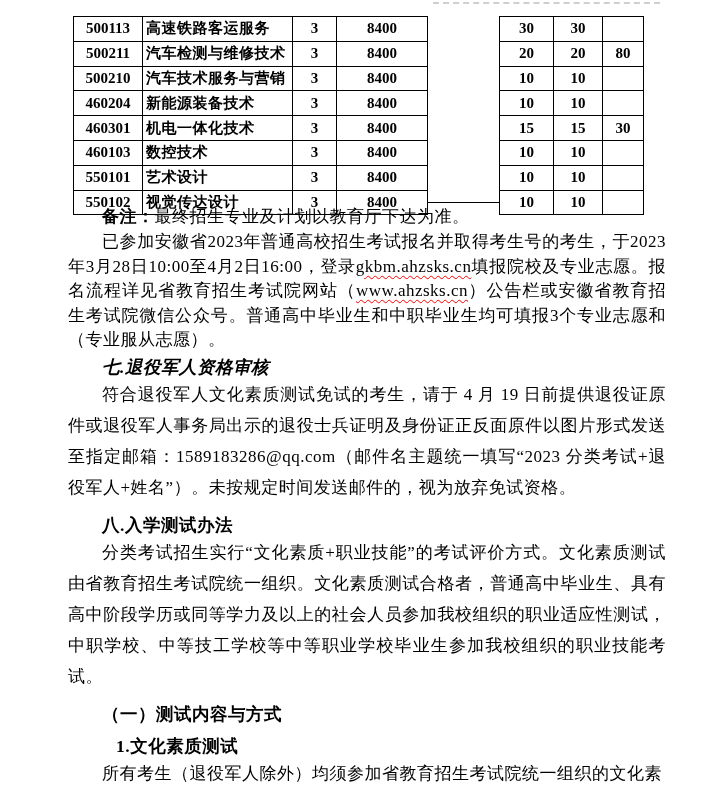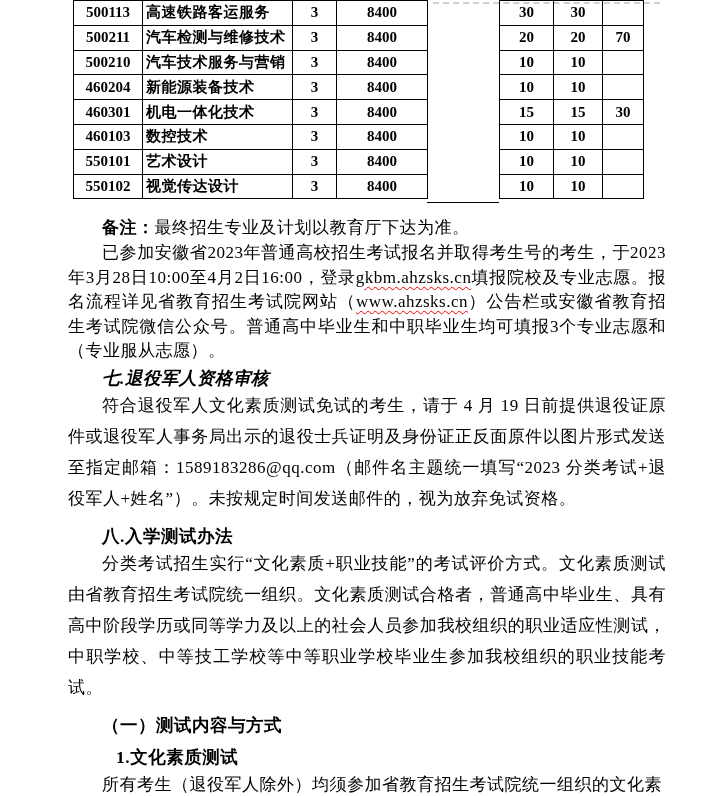--- a/index.html
+++ b/index.html
@@ -4,21 +4,21 @@
 <style>
   html,body { margin:0; padding:0; }
   body {
     width:706px; height:796px;
     background:#ffffff; color:#000000;
     font-family:"Liberation Serif","DejaVu Serif",serif;
     position:relative; overflow:hidden;
   }
   
   .tbl {
-    position:absolute; top:0;
+    position:absolute; top:16px;
     border-collapse:collapse; table-layout:fixed;
   }
   .tbl td {
     border:1px solid #000;
     height:23.8px; padding:0 2px;
     text-align:center; vertical-align:middle;
     font-weight:bold; font-size:15px;
     overflow:hidden; white-space:nowrap;
   }
   .tbl-left  { left:73px;  width:354px; }
@@ -38,21 +38,21 @@
   .top-dashed {
     position:absolute; left:433px; top:2px; width:227px; height:0;
     border-top:2px dashed #cfcfcf;
   }
   
   .doc {
     position:absolute; left:0; top:203px; width:706px;
     padding:0 40px 0 68px; box-sizing:border-box;
   }
   .remark {
-    margin:14px 0 0 34px;
+    margin:3px 0 0 34px;
     font-size:17px; line-height:22px; letter-spacing:0.5px;
   }
   .remark .lbl { font-weight:bold; }
   .sec-h {
     font-size:17.5px; font-weight:bold; letter-spacing:0.5px;
     margin:10px 0 0 34px; line-height:20px;
   }
   .sec-h.h-seven { margin-top:4px;font-style:italic; }
   .sec-h.h-eight { margin-top:12px; }
   .sec-h.h-one   { margin-top:12px; }
@@ -145,21 +145,21 @@
     </colgroup>
   <tbody>
     <tr>
       <td>30</td>
       <td>30</td>
       <td></td>
     </tr>
     <tr>
       <td>20</td>
       <td>20</td>
-      <td>70</td>
+      <td>80</td>
     </tr>
     <tr>
       <td>10</td>
       <td>10</td>
       <td></td>
     </tr>
     <tr>
       <td>10</td>
       <td>10</td>
       <td></td>

